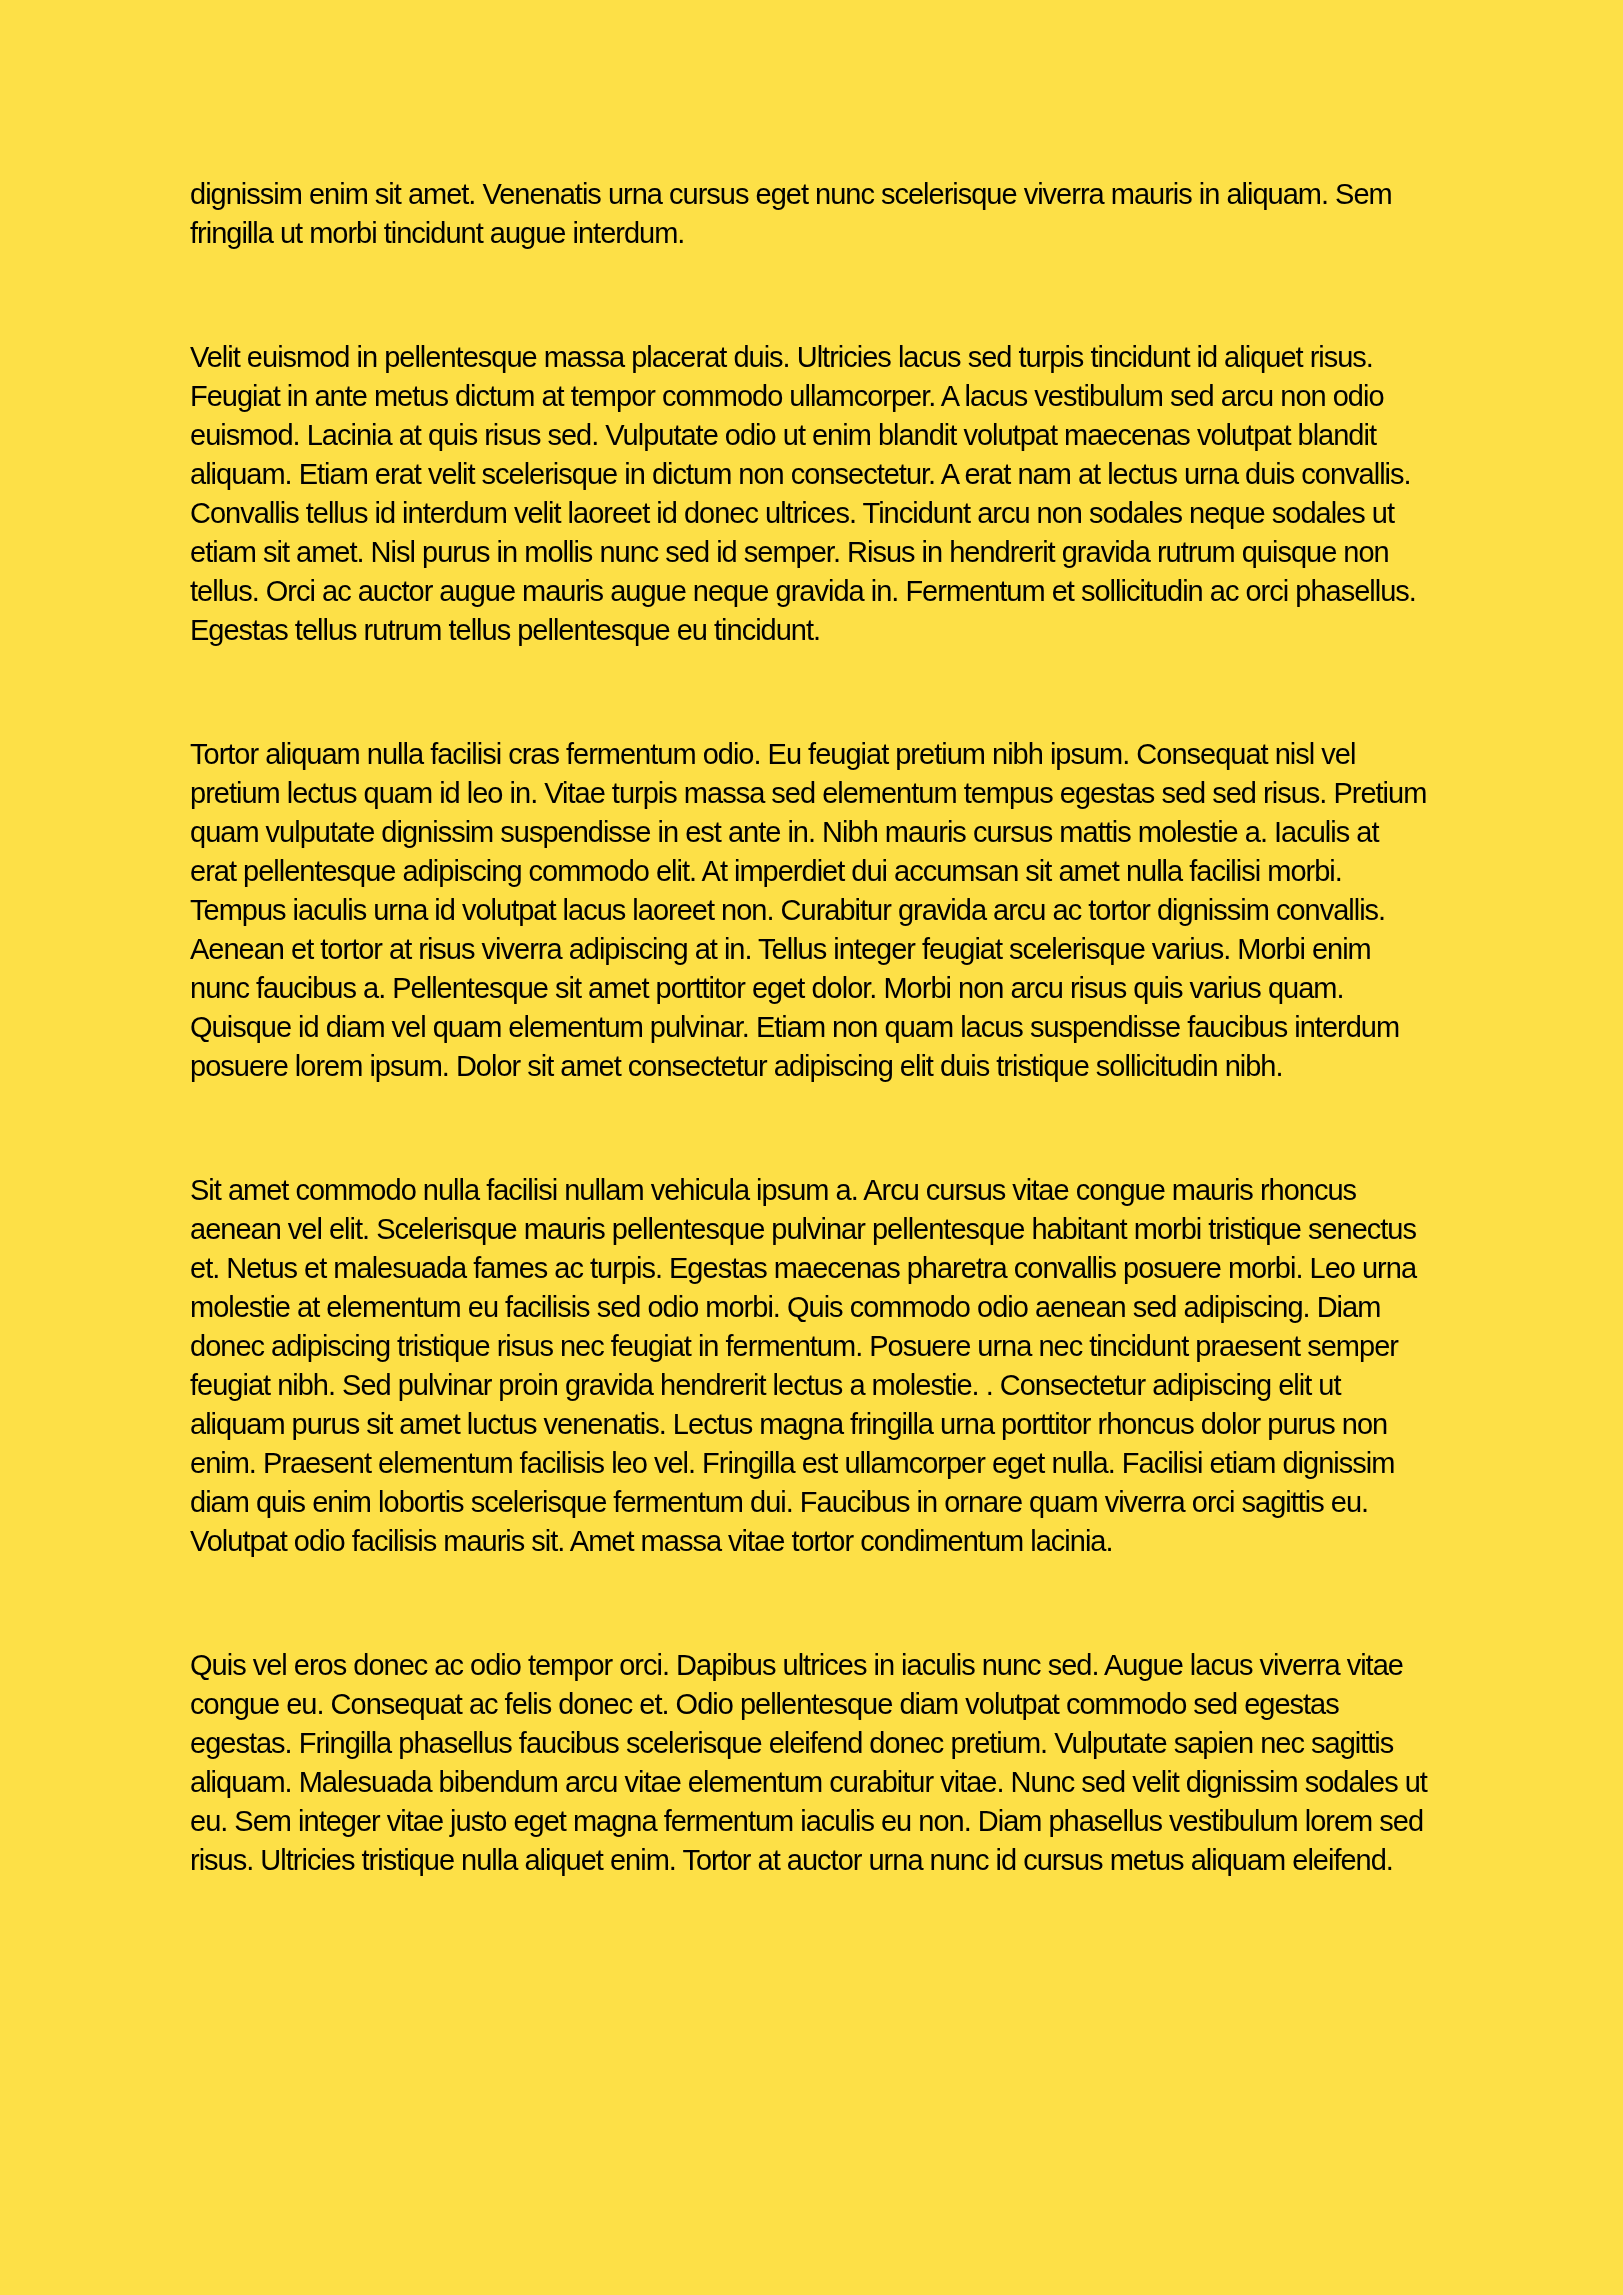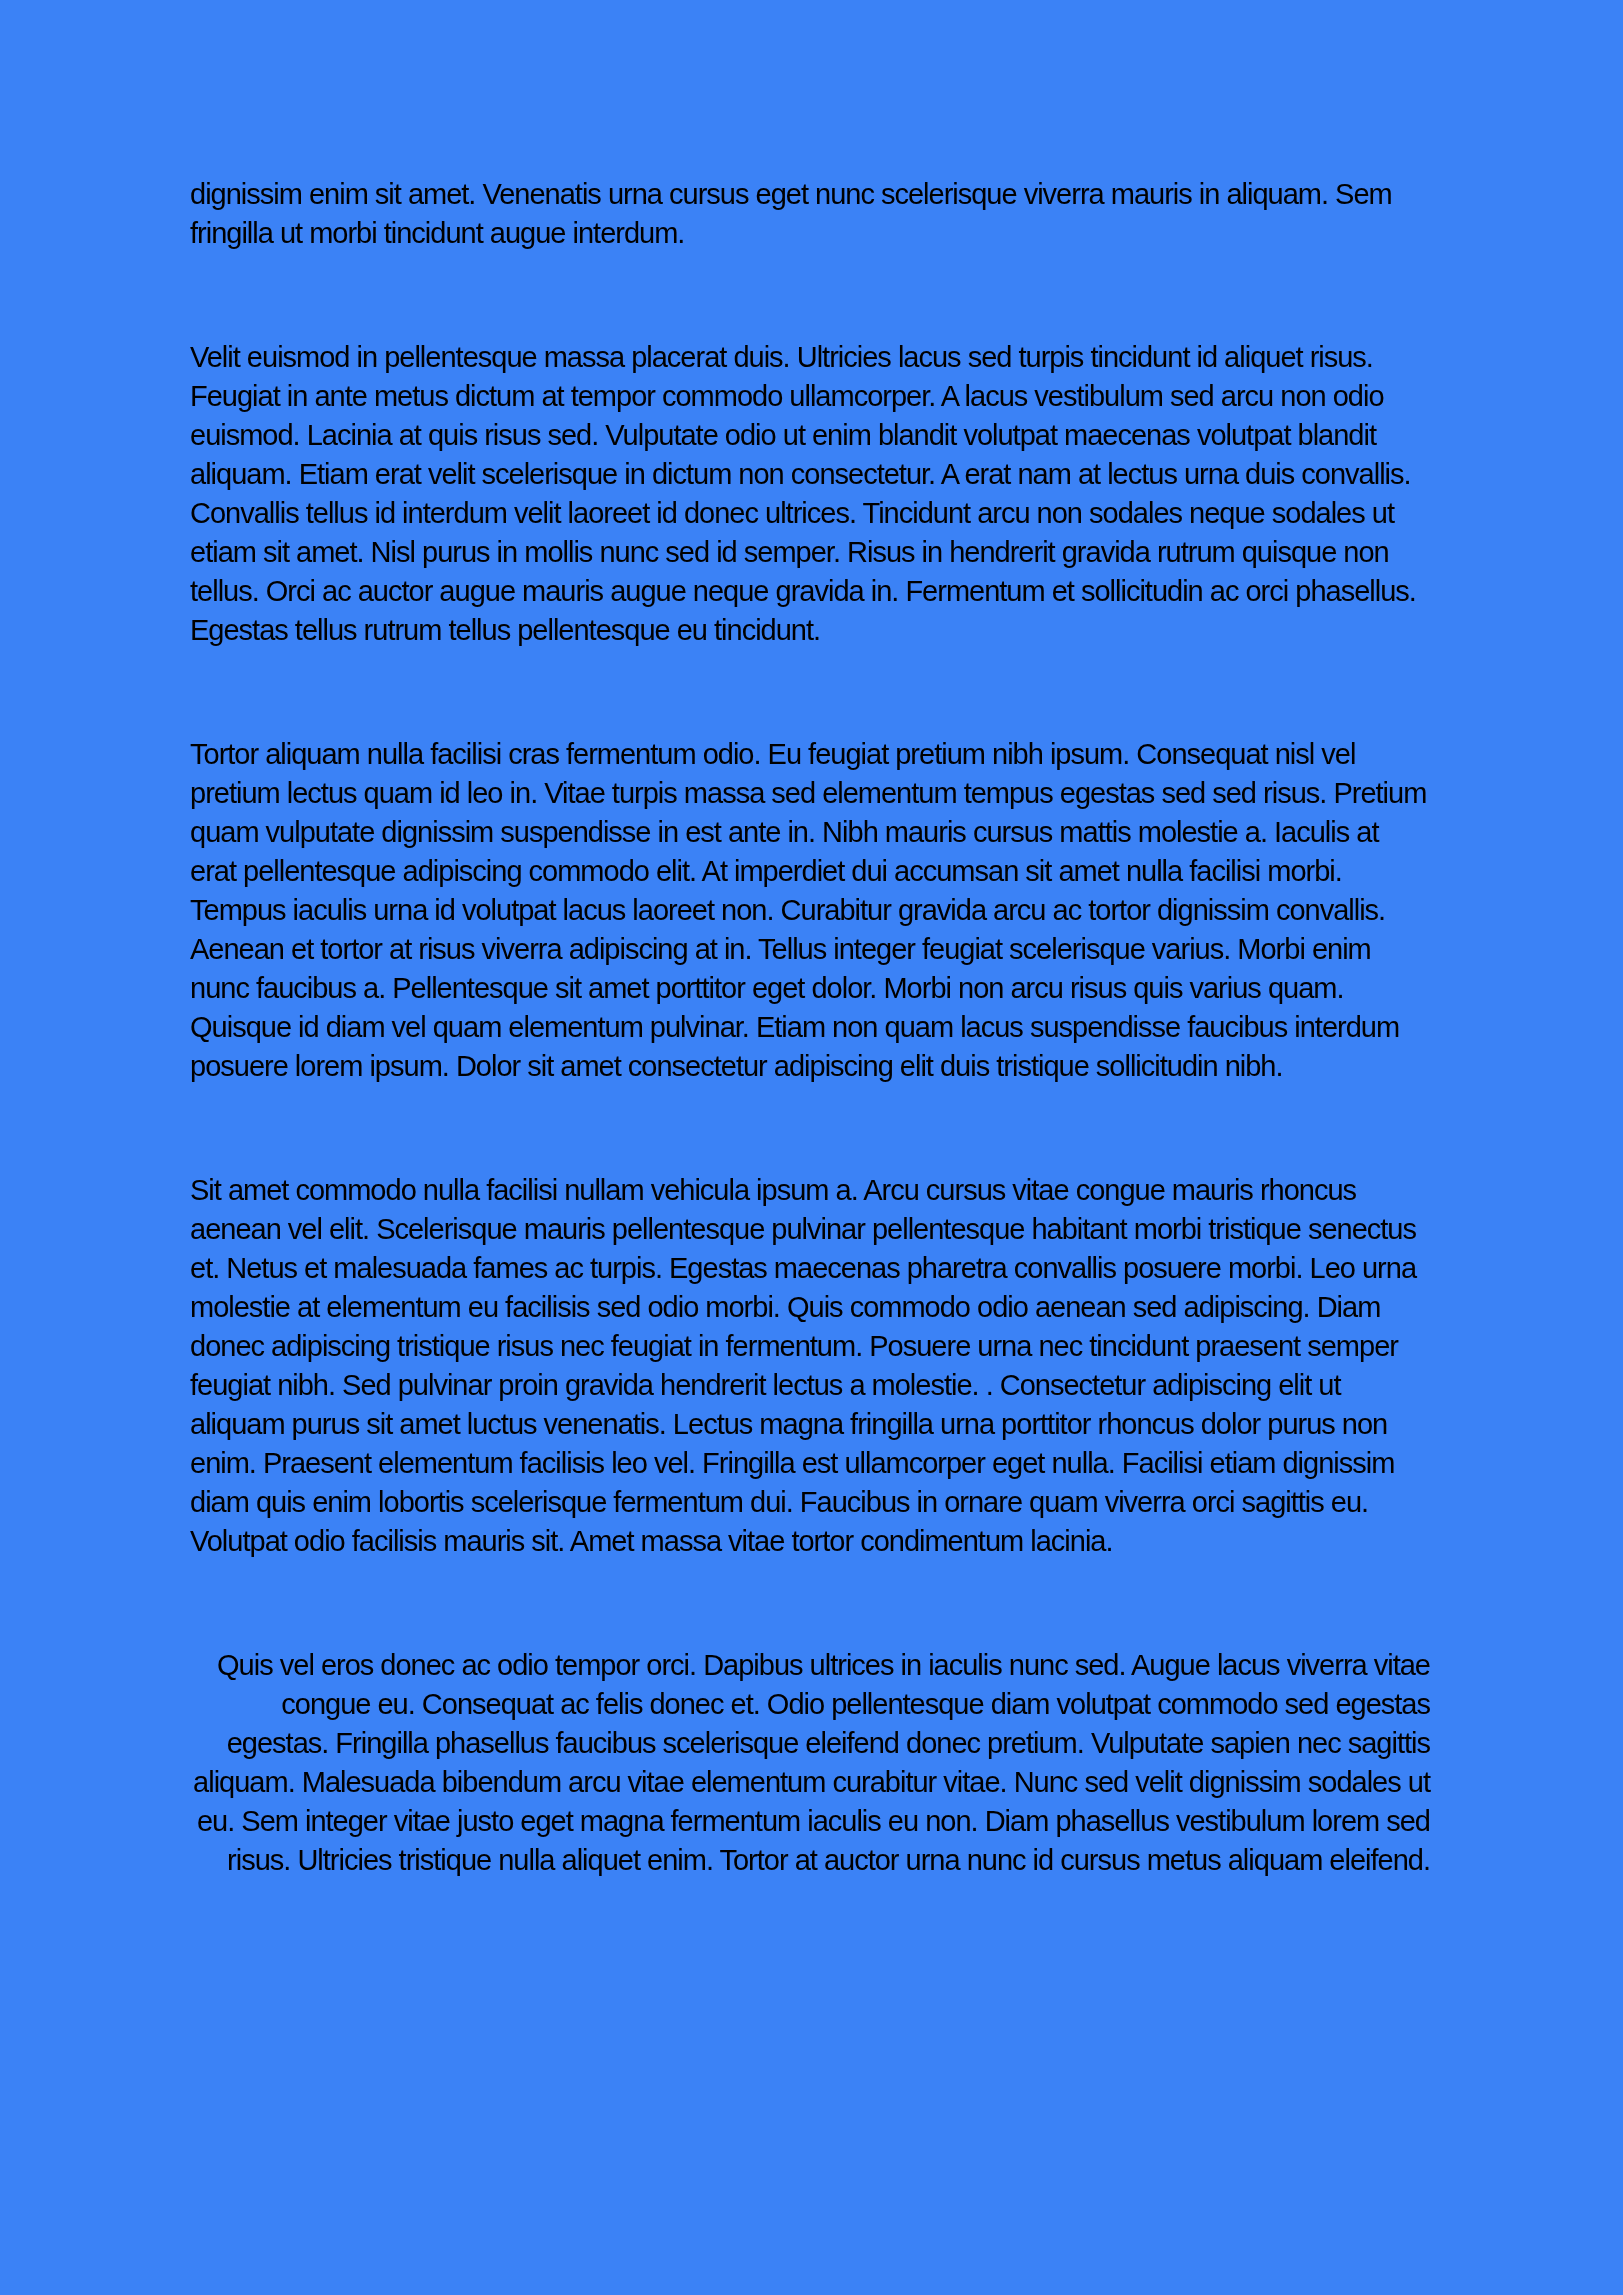--- a/index.html
+++ b/index.html
@@ -4,42 +4,41 @@
 <style>
   html, body {
     margin: 0;
     padding: 0;
     background: #ffffff;
   }
   .page {
     position: relative;
     width: 1623px;
     height: 2295px;
-    background: #3b82f6;
+    background: #fde047;
     overflow: hidden;
   }
   .page-content {
     position: absolute;
     left: 190px;
     top: 175px;
     width: 1240px;
     font-family: "Liberation Sans", sans-serif;
     font-size: 29px;
     letter-spacing: -1px;
     line-height: 39px;
     color: #000000;
     text-align: left;
   }
   .para {
     margin: 0 0 85px 0;
     padding: 0;
   }
   .para:last-child {
     margin-bottom: 0;
-    text-align: right;
   }
 </style>
 </head>
 <body>
 
 <div class="page">
   <div class="page-content">
     <p class="para">dignissim enim sit amet. Venenatis urna cursus eget nunc scelerisque viverra mauris in aliquam. Sem fringilla ut morbi tincidunt augue interdum.</p>
     <p class="para">Velit euismod in pellentesque massa placerat duis. Ultricies lacus sed turpis tincidunt id aliquet risus. Feugiat in ante metus dictum at tempor commodo ullamcorper. A lacus vestibulum sed arcu non odio euismod. Lacinia at quis risus sed. Vulputate odio ut enim blandit volutpat maecenas volutpat blandit aliquam. Etiam erat velit scelerisque in dictum non consectetur. A erat nam at lectus urna duis convallis. Convallis tellus id interdum velit laoreet id donec ultrices. Tincidunt arcu non sodales neque sodales ut etiam sit amet. Nisl purus in mollis nunc sed id semper. Risus in hendrerit gravida rutrum quisque non tellus. Orci ac auctor augue mauris augue neque gravida in. Fermentum et sollicitudin ac orci phasellus. Egestas tellus rutrum tellus pellentesque eu tincidunt.</p>
     <p class="para">Tortor aliquam nulla facilisi cras fermentum odio. Eu feugiat pretium nibh ipsum. Consequat nisl vel pretium lectus quam id leo in. Vitae turpis massa sed elementum tempus egestas sed sed risus. Pretium quam vulputate dignissim suspendisse in est ante in. Nibh mauris cursus mattis molestie a. Iaculis at erat pellentesque adipiscing commodo elit. At imperdiet dui accumsan sit amet nulla facilisi morbi. Tempus iaculis urna id volutpat lacus laoreet non. Curabitur gravida arcu ac tortor dignissim convallis. Aenean et tortor at risus viverra adipiscing at in. Tellus integer feugiat scelerisque varius. Morbi enim nunc faucibus a. Pellentesque sit amet porttitor eget dolor. Morbi non arcu risus quis varius quam. Quisque id diam vel quam elementum pulvinar. Etiam non quam lacus suspendisse faucibus interdum posuere lorem ipsum. Dolor sit amet consectetur adipiscing elit duis tristique sollicitudin nibh.</p>

